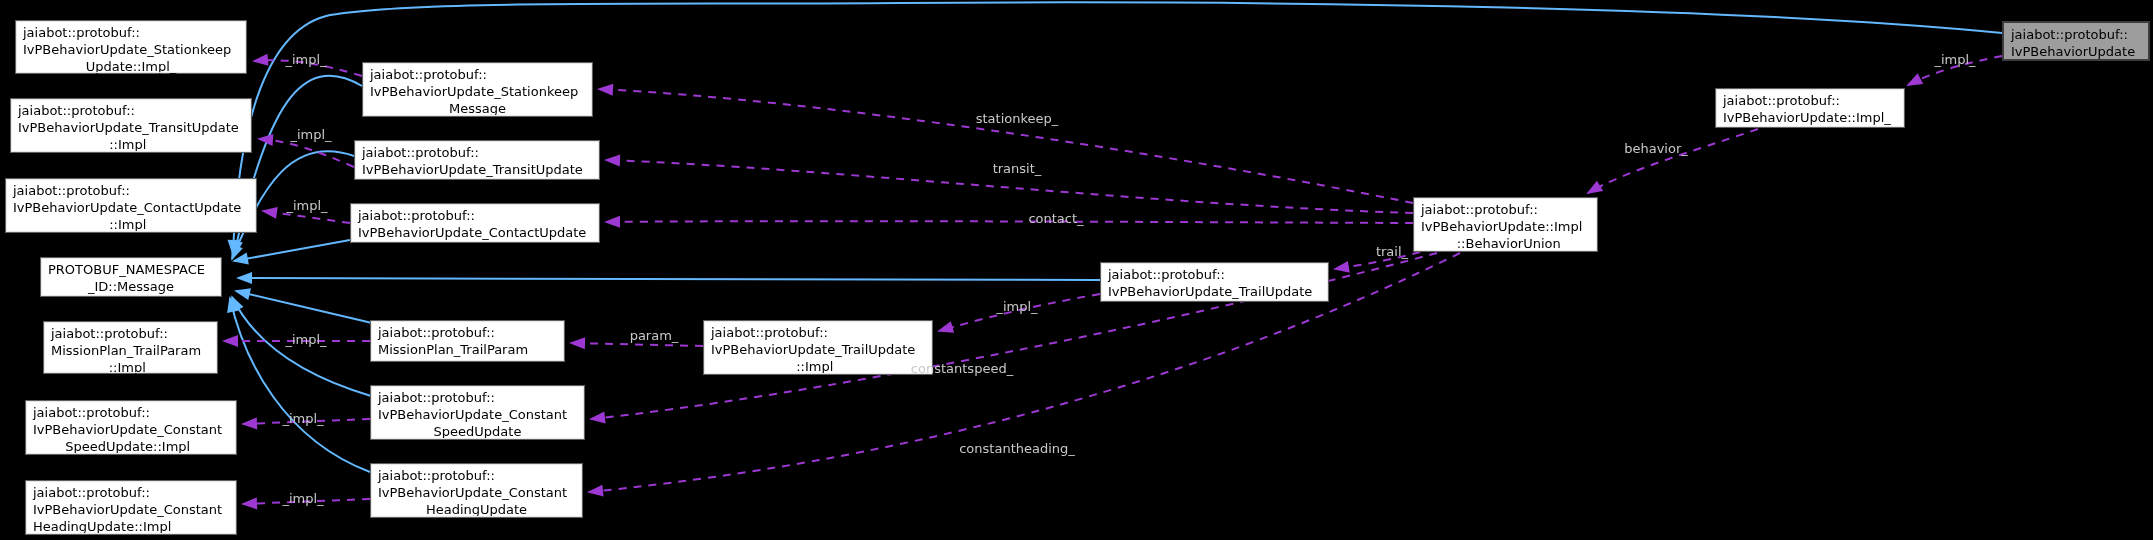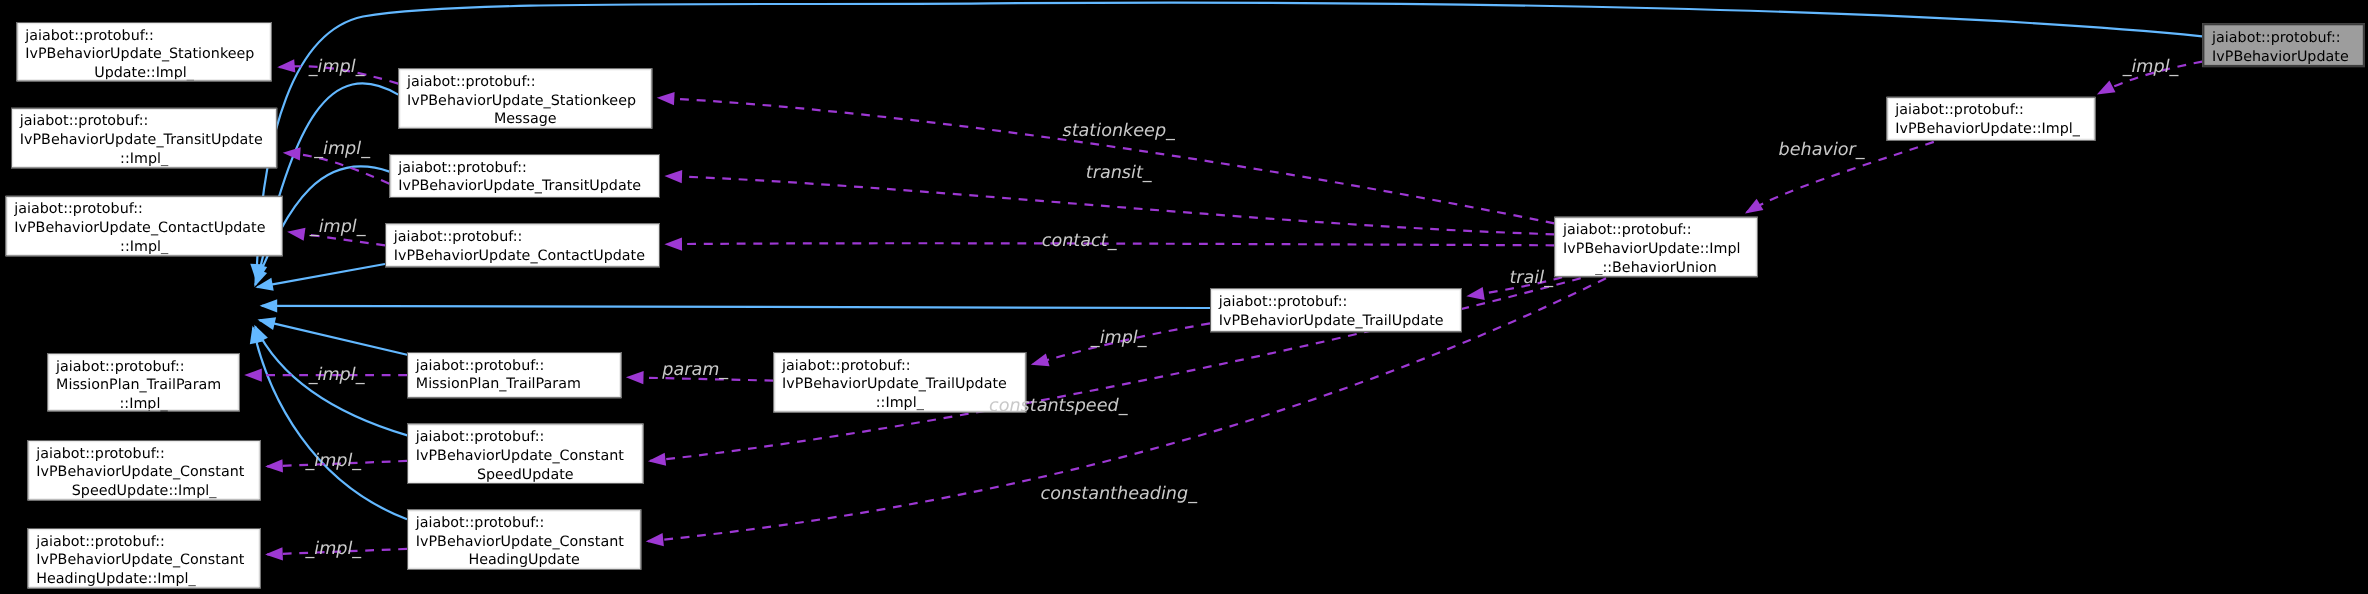--- a/index.html
+++ b/index.html
@@ -31,24 +31,23 @@
     background:#9d9d9d;
     border:2px solid #3d3d3d;
     outline:none;
   }
   .nline{text-align:left;}
   .nline.c{text-align:center;}
   .elabel{
     position:absolute;
     transform:translateX(-50%);
     color:#c9c9c9;
-    font-size:16px;
+    font-size:13px;
     line-height:15px;
     white-space:nowrap;
-    font-style:italic;
   }
 </style>
 </head>
 <body>
 
 <div class="canvas">
 
   <svg class="edges" viewBox="0 0 2153 540">
     <defs>
       <marker id="mb" markerUnits="userSpaceOnUse" markerWidth="18" markerHeight="14" refX="15" refY="7" orient="auto">
@@ -97,20 +96,24 @@
     </div>
   <div class="node" style="left:10px;  top:98px;  width:242px; height:55px;">
       <div class="nline">jaiabot::protobuf::</div>
       <div class="nline">IvPBehaviorUpdate_TransitUpdate</div>
       <div class="nline c">::Impl_</div>
     </div>
   <div class="node" style="left:5px;   top:178px; width:252px; height:55px;">
       <div class="nline">jaiabot::protobuf::</div>
       <div class="nline">IvPBehaviorUpdate_ContactUpdate</div>
       <div class="nline c">::Impl_</div>
+    </div>
+  <div class="node" style="left:40px;  top:257px; width:182px; height:40px;">
+      <div class="nline">PROTOBUF_NAMESPACE</div>
+      <div class="nline c">_ID::Message</div>
     </div>
   <div class="node" style="left:43px;  top:321px; width:175px; height:53px;">
       <div class="nline">jaiabot::protobuf::</div>
       <div class="nline">MissionPlan_TrailParam</div>
       <div class="nline c">::Impl_</div>
     </div>
   <div class="node" style="left:25px;  top:400px; width:212px; height:55px;">
       <div class="nline">jaiabot::protobuf::</div>
       <div class="nline">IvPBehaviorUpdate_Constant</div>
       <div class="nline c">SpeedUpdate::Impl_</div>
@@ -172,23 +175,23 @@
       <div class="nline">IvPBehaviorUpdate</div>
     </div>
 
   <span class="elabel" style="left:306px; top:52px;">_impl_</span>
   <span class="elabel" style="left:311px; top:127px;">_impl_</span>
   <span class="elabel" style="left:307px; top:198px;">_impl_</span>
   <span class="elabel" style="left:306px; top:332px;">_impl_</span>
   <span class="elabel" style="left:303px; top:411px;">_impl_</span>
   <span class="elabel" style="left:303px; top:491px;">_impl_</span>
   <span class="elabel" style="left:1017px;top:111px;">stationkeep_</span>
-  <span class="elabel" style="left:1017px;top:149px;">transit_</span>
-  <span class="elabel" style="left:981px;top:211px;">contact_</span>
+  <span class="elabel" style="left:1017px;top:161px;">transit_</span>
+  <span class="elabel" style="left:1056px;top:211px;">contact_</span>
   <span class="elabel" style="left:1392px;top:244px;">trail_</span>
   <span class="elabel" style="left:1017px;top:299px;">_impl_</span>
   <span class="elabel" style="left:962px;top:361px;">constantspeed_</span>
   <span class="elabel" style="left:1017px;top:441px;">constantheading_</span>
-  <span class="elabel" style="left:632px; top:328px;">param_</span>
-  <span class="elabel" style="left:1656px;top:128px;">behavior_</span>
+  <span class="elabel" style="left:654px; top:328px;">param_</span>
+  <span class="elabel" style="left:1656px;top:141px;">behavior_</span>
   <span class="elabel" style="left:1955px;top:52px;">_impl_</span>
 
 </div>
 
 </body></html>

